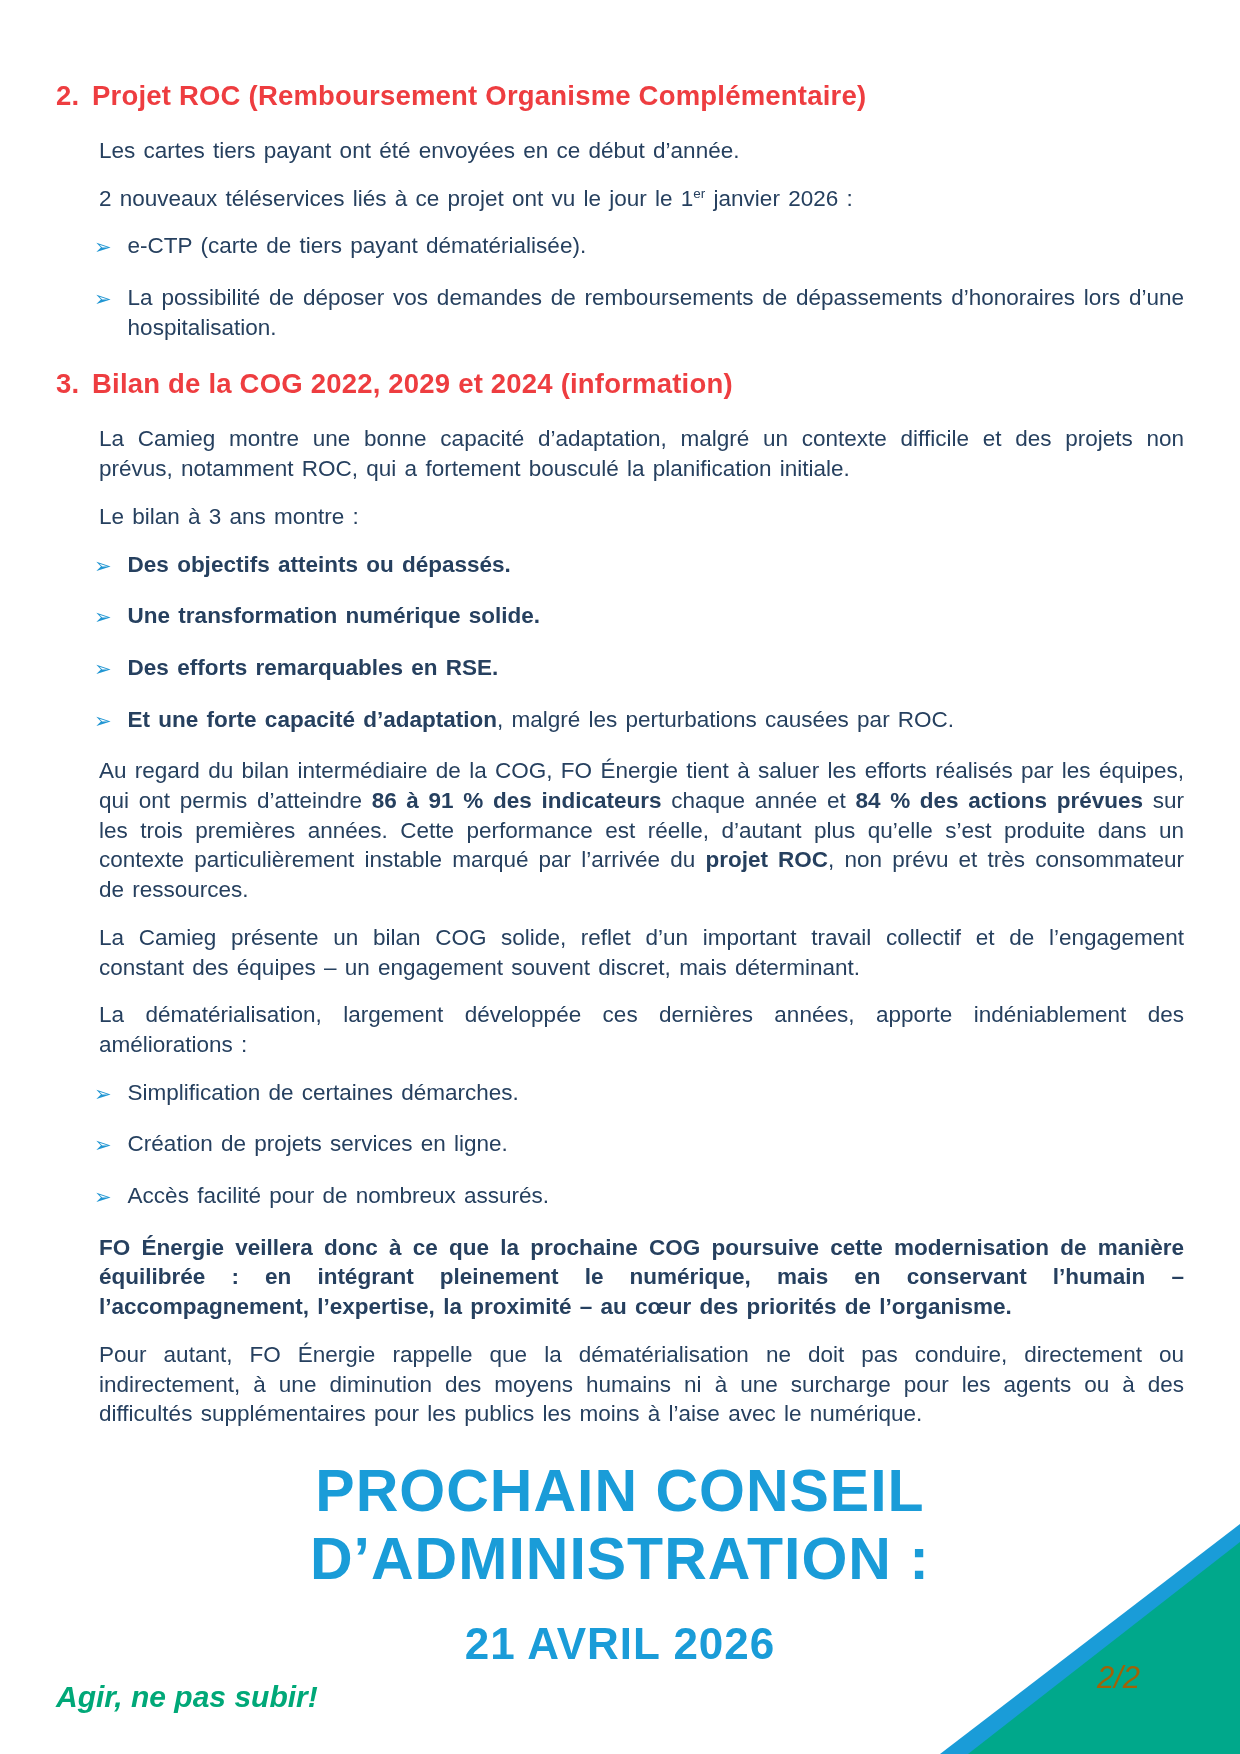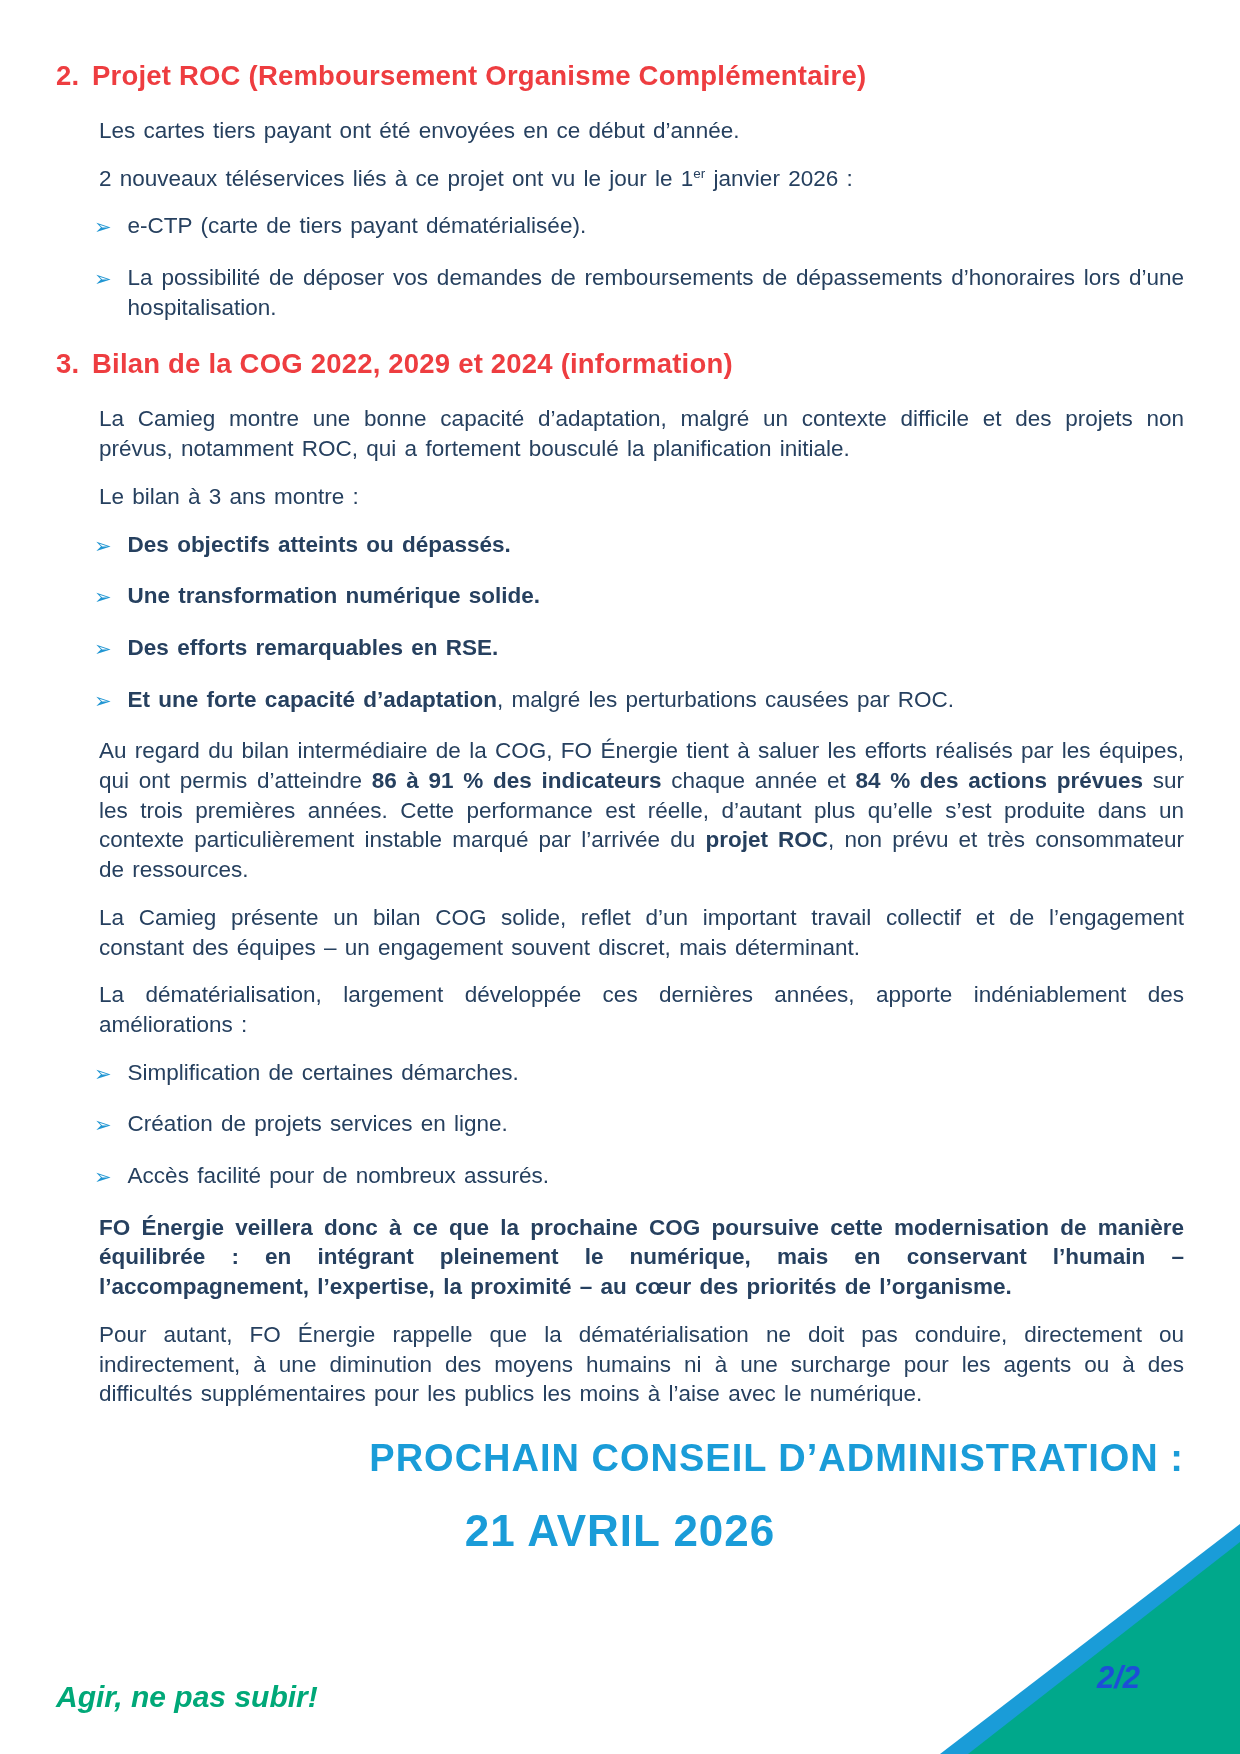--- a/index.html
+++ b/index.html
@@ -3,21 +3,21 @@
 <meta charset="utf-8">
 <style>
   * { margin:0; padding:0; box-sizing:border-box; }
   html, body { width:1240px; height:1754px; }
   body {
     background:#ffffff;
     font-family:"Liberation Sans", "DejaVu Sans", sans-serif;
     color:var(--body_navy, #26405f);
   }
   .page { position:relative; width:1240px; height:1754px; overflow:hidden; background:#fff; }
-  .content { padding:60px 56px 0 56px; }
+  .content { padding:80px 56px 0 56px; }
 
   h2.red {
     color:var(--heading_red, #ee3d40);
     font-size:27.5px;
     font-weight:bold;
     margin:26px 0 24px 0;
     letter-spacing:0.2px;
   }
   h2.red:first-child { margin-top:0; }
   h2 .num { display:inline-block; min-width:36px; }
@@ -46,21 +46,21 @@
   .arrow {
     color:var(--bullet_blue, #2196d3);
     flex:0 0 auto;
     font-size:21px;
     padding-top:2px;
   }
   .li-text { display:block; text-align:justify; word-spacing:2px; }
   li.bolded .li-text { }
 
   .banner { text-align:center; color:var(--banner_blue, #1a9cd8); font-weight:bold; margin-top:28px; }
-  .banner .l1 { font-size:38px; letter-spacing:1px;text-align:right; }
+  .banner .l1 { font-size:59px; letter-spacing:1px; }
   .banner .l2 { font-size:44px; margin-top:26px; letter-spacing:1px; }
 
   .footer-slogan {
     position:absolute;
     left:56px;
     bottom:40px;
     color:var(--slogan_green, #00a878);
     font-size:30px;
     font-weight:bold;
     font-style:italic;
@@ -72,21 +72,21 @@
     background:var(--banner_blue, #1a9cd8);
     clip-path:polygon(0 100%, 100% 100%, 100% 8%);
   }
   .corner-teal {
     position:absolute; right:0; bottom:0; width:272px; height:212px;
     background:var(--corner_teal, #00a88b);
     clip-path:polygon(0 100%, 100% 100%, 100% 0);
   }
   .page-num {
     position:absolute; right:100px; bottom:58px;
-    color:#1d4ed8; font-size:31px; font-weight:bold; font-style:italic;
+    color:#a16207; font-size:31px; font-weight:normal; font-style:italic;
   }
 </style>
 </head>
 <body>
 
 <div class="page">
   <main class="content">
 
     <h2 class="red"><span class="num">2.</span><span>Projet ROC (Remboursement Organisme Complémentaire)</span></h2>
 

